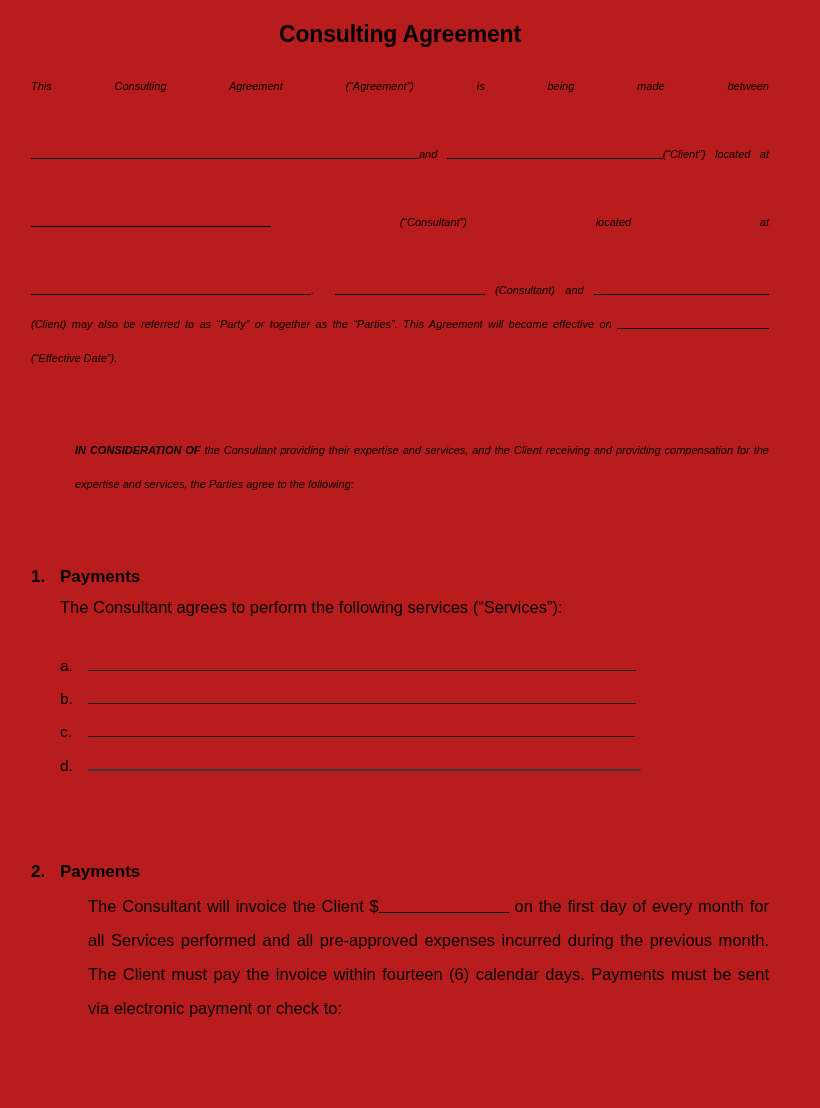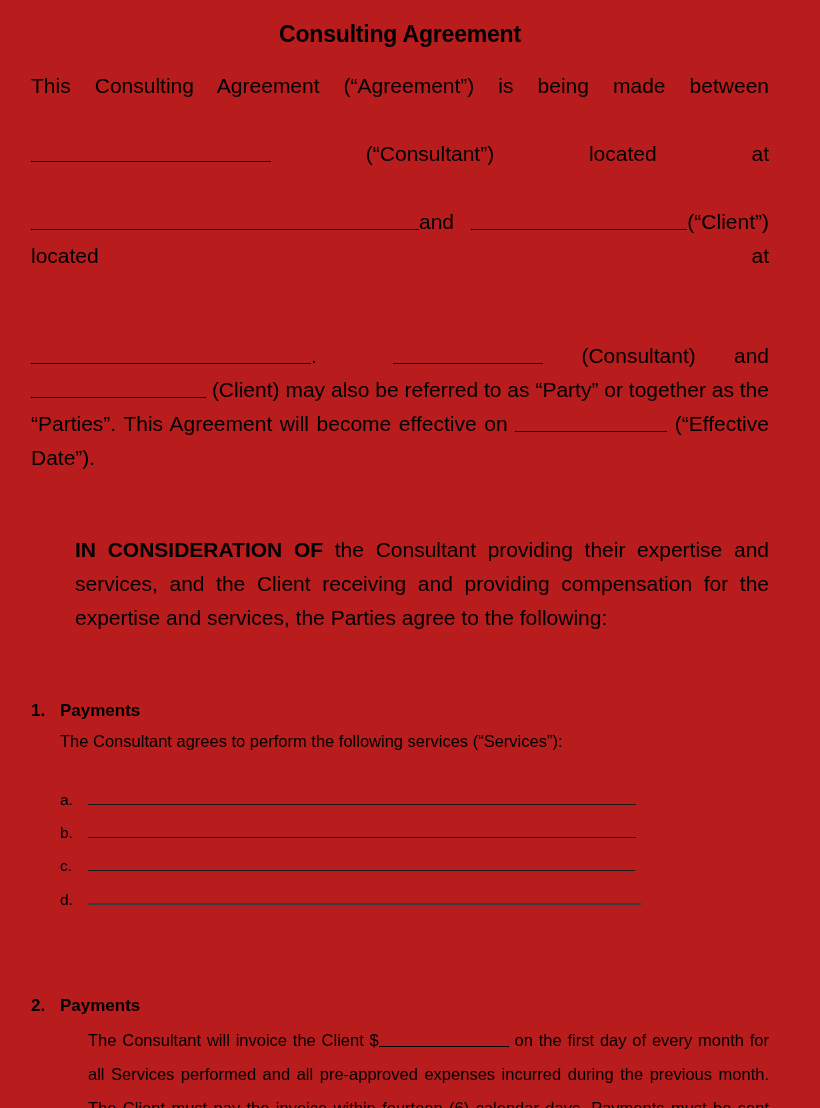--- a/index.html
+++ b/index.html
@@ -32,25 +32,26 @@
     text-align: center;
     font-size: 23px;
     font-weight: bold;
     letter-spacing: -0.2px;
     margin: 19px 0 0 0;
     line-height: 30px;
   }
 
   
   .para {
-    font-size: 21px;
+    font-size: 11px;
     line-height: 34px;
     text-align: justify;
     text-justify: inter-word;
     margin: 0;
+    font-style: italic;
   }
   .para.intro {
     margin-top: 20px;
   }
   .para.consideration {
     margin-top: 58px;
     margin-left: 44px;
   }
   .para b {
     font-weight: bold;
@@ -160,30 +161,30 @@
 <div class="page">
 
   <div class="doc-body">
 
     <h1 class="doc-title">Consulting Agreement</h1>
 
     <div class="para intro">
       <span class="justify-all" style="display:block;">This Consulting Agreement (“Agreement”) is being made between</span>
 
       <span class="justify-all" style="display:block;">
+        <span class="blank b-consultant-addr"></span><span>and</span>
+        <span class="blank b-client-name"></span><span>(“Client”) located at</span>
+      </span>
+
+      <span class="justify-all" style="display:block;">
         <span class="blank b-consultant-name"></span>
         <span>(“Consultant”) located at</span>
       </span>
 
-      <span class="justify-all" style="display:block;">
-        <span class="blank b-consultant-addr"></span><span>and</span>
-        <span class="blank b-client-name"></span><span>(“Client”) located at</span>
-      </span>
-
-      <span style="display:block;margin-top:32px;">
+      <span style="display:block;">
         <span class="blank b-client-addr"></span><span>.</span>&nbsp;
         <span class="blank b-consultant-ref"></span>
         <span>(Consultant) and</span>
         <span class="blank b-client-ref"></span>
         <span>(Client) may also be referred to as “Party” or together as the “Parties”.  This Agreement will become effective on</span>
         <span class="blank b-effective-date"></span>
         <span>(“Effective Date”).</span>
       </span>
     </div>
 

